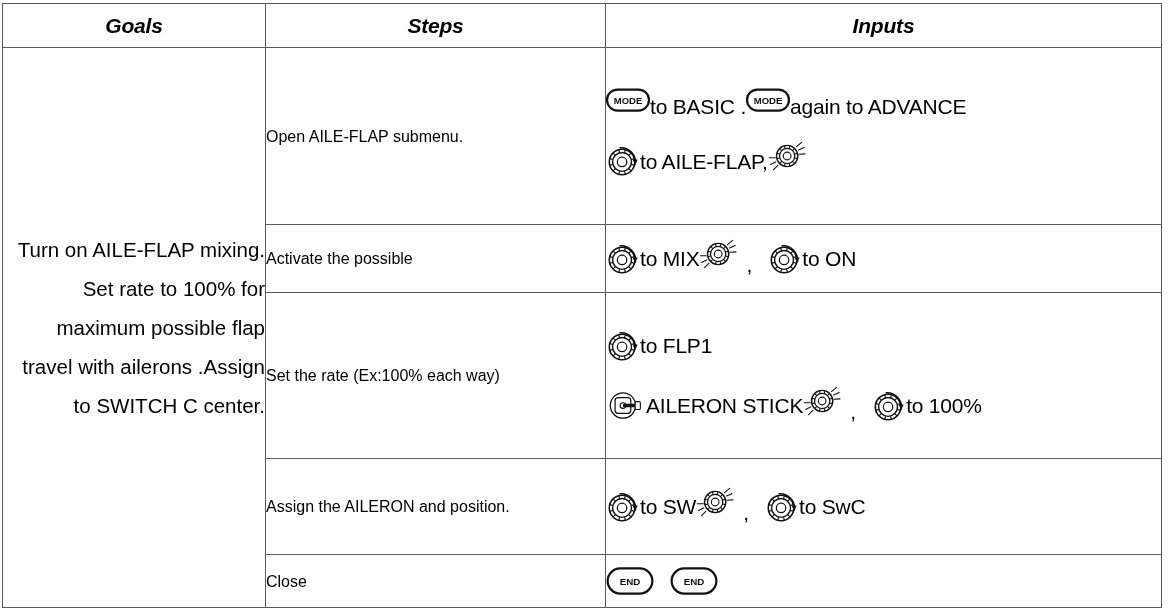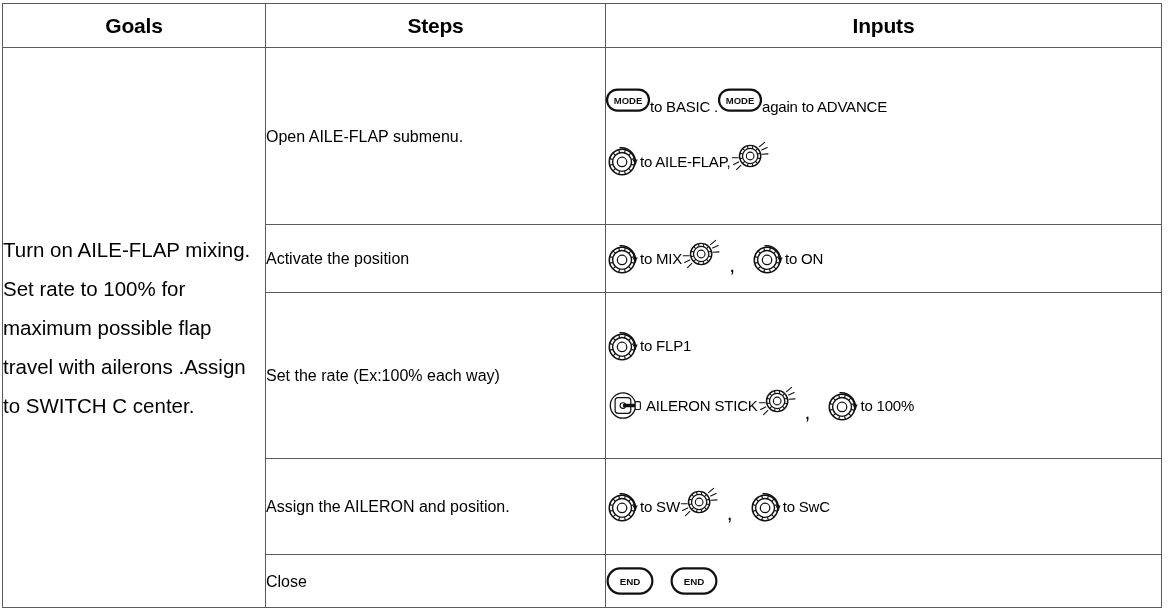--- a/index.html
+++ b/index.html
@@ -43,33 +43,34 @@
   col.c-steps  { width: 340px; }
   col.c-inputs { width: 556px; }
 
   
   tr.hdr th {
     height: 43px;
     text-align: center;
     font-size: 21px;
     font-weight: bold;
     letter-spacing: -0.2px;
+    font-style: italic;
   }
   th.h-goals  { padding-left: 0px; }
   th.h-steps  { padding-left: 0px; }
   th.h-inputs { text-align: left; padding-left: 56px; }
 
   
   td.goals-cell {
     padding: 0 10px 0 10px;
     font-size: 20.5px;
     line-height: 39px;
     vertical-align: middle;
   }
-  .goals-text { display: block; }
+  .goals-text { display: block; text-align: right; }
 
   
   td.steps-cell {
     padding: 0 8px 0 10px;
     font-size: 16px;
     line-height: 29px;
     vertical-align: middle;
   }
 
   
@@ -80,21 +81,21 @@
   }
   .in-line {
     display: block;
     white-space: nowrap;
     line-height: 1.0;
   }
   .in-line + .in-line { margin-top: 26px; }
   .txt {
     display: inline-block;
     vertical-align: middle;
-    font-size: 15px;
+    font-size: 21px;
     letter-spacing: -0.2px;
   }
   .gap-sm { display: inline-block; width: 7px; }
   .gap-md { display: inline-block; width: 16px; }
   .comma {
     display: inline-block;
     vertical-align: middle;
     font-size: 21px;
     position: relative;
     top: 6px;
@@ -180,21 +181,21 @@
                   <line x1="58" y1="18" x2="70" y2="8" stroke="#111" stroke-width="2.6" stroke-linecap="round"></line>
                   <line x1="63" y1="26" x2="76" y2="20" stroke="#111" stroke-width="2.6" stroke-linecap="round"></line>
                   <line x1="64" y1="36" x2="78" y2="35" stroke="#111" stroke-width="2.6" stroke-linecap="round"></line>
                   <line x1="14" y1="62" x2="4" y2="72" stroke="#111" stroke-width="2.6" stroke-linecap="round"></line>
                   <line x1="9" y1="54" x2="-3" y2="60" stroke="#111" stroke-width="2.6" stroke-linecap="round"></line>
                   <line x1="8" y1="44" x2="-6" y2="44" stroke="#111" stroke-width="2.6" stroke-linecap="round"></line>
                 </svg></span></span>
           </td>
       </tr>
       <tr>
-        <td class="steps-cell" style="height:67px">Activate the position</td>
+        <td class="steps-cell" style="height:67px">Activate the possible</td>
         <td class="inputs-cell">
             <span class="in-line"><span class="ico ico-dial"><svg viewBox="0 0 72 72" width="100%" height="100%">
                   <circle cx="34" cy="38" r="27" fill="#fff" stroke="#111" stroke-width="3.4"></circle>
                   <circle cx="34" cy="38" r="20" fill="#fff" stroke="#111" stroke-width="3"></circle>
                   <line x1="53.3" y1="43.2" x2="60.1" y2="45.0" stroke="#111" stroke-width="2.4"></line>
                   <line x1="48.1" y1="52.1" x2="53.1" y2="57.1" stroke="#111" stroke-width="2.4"></line>
                   <line x1="39.2" y1="57.3" x2="41.0" y2="64.1" stroke="#111" stroke-width="2.4"></line>
                   <line x1="28.8" y1="57.3" x2="27.0" y2="64.1" stroke="#111" stroke-width="2.4"></line>
                   <line x1="19.9" y1="52.1" x2="14.9" y2="57.1" stroke="#111" stroke-width="2.4"></line>
                   <line x1="14.7" y1="43.2" x2="7.9" y2="45.0" stroke="#111" stroke-width="2.4"></line>

